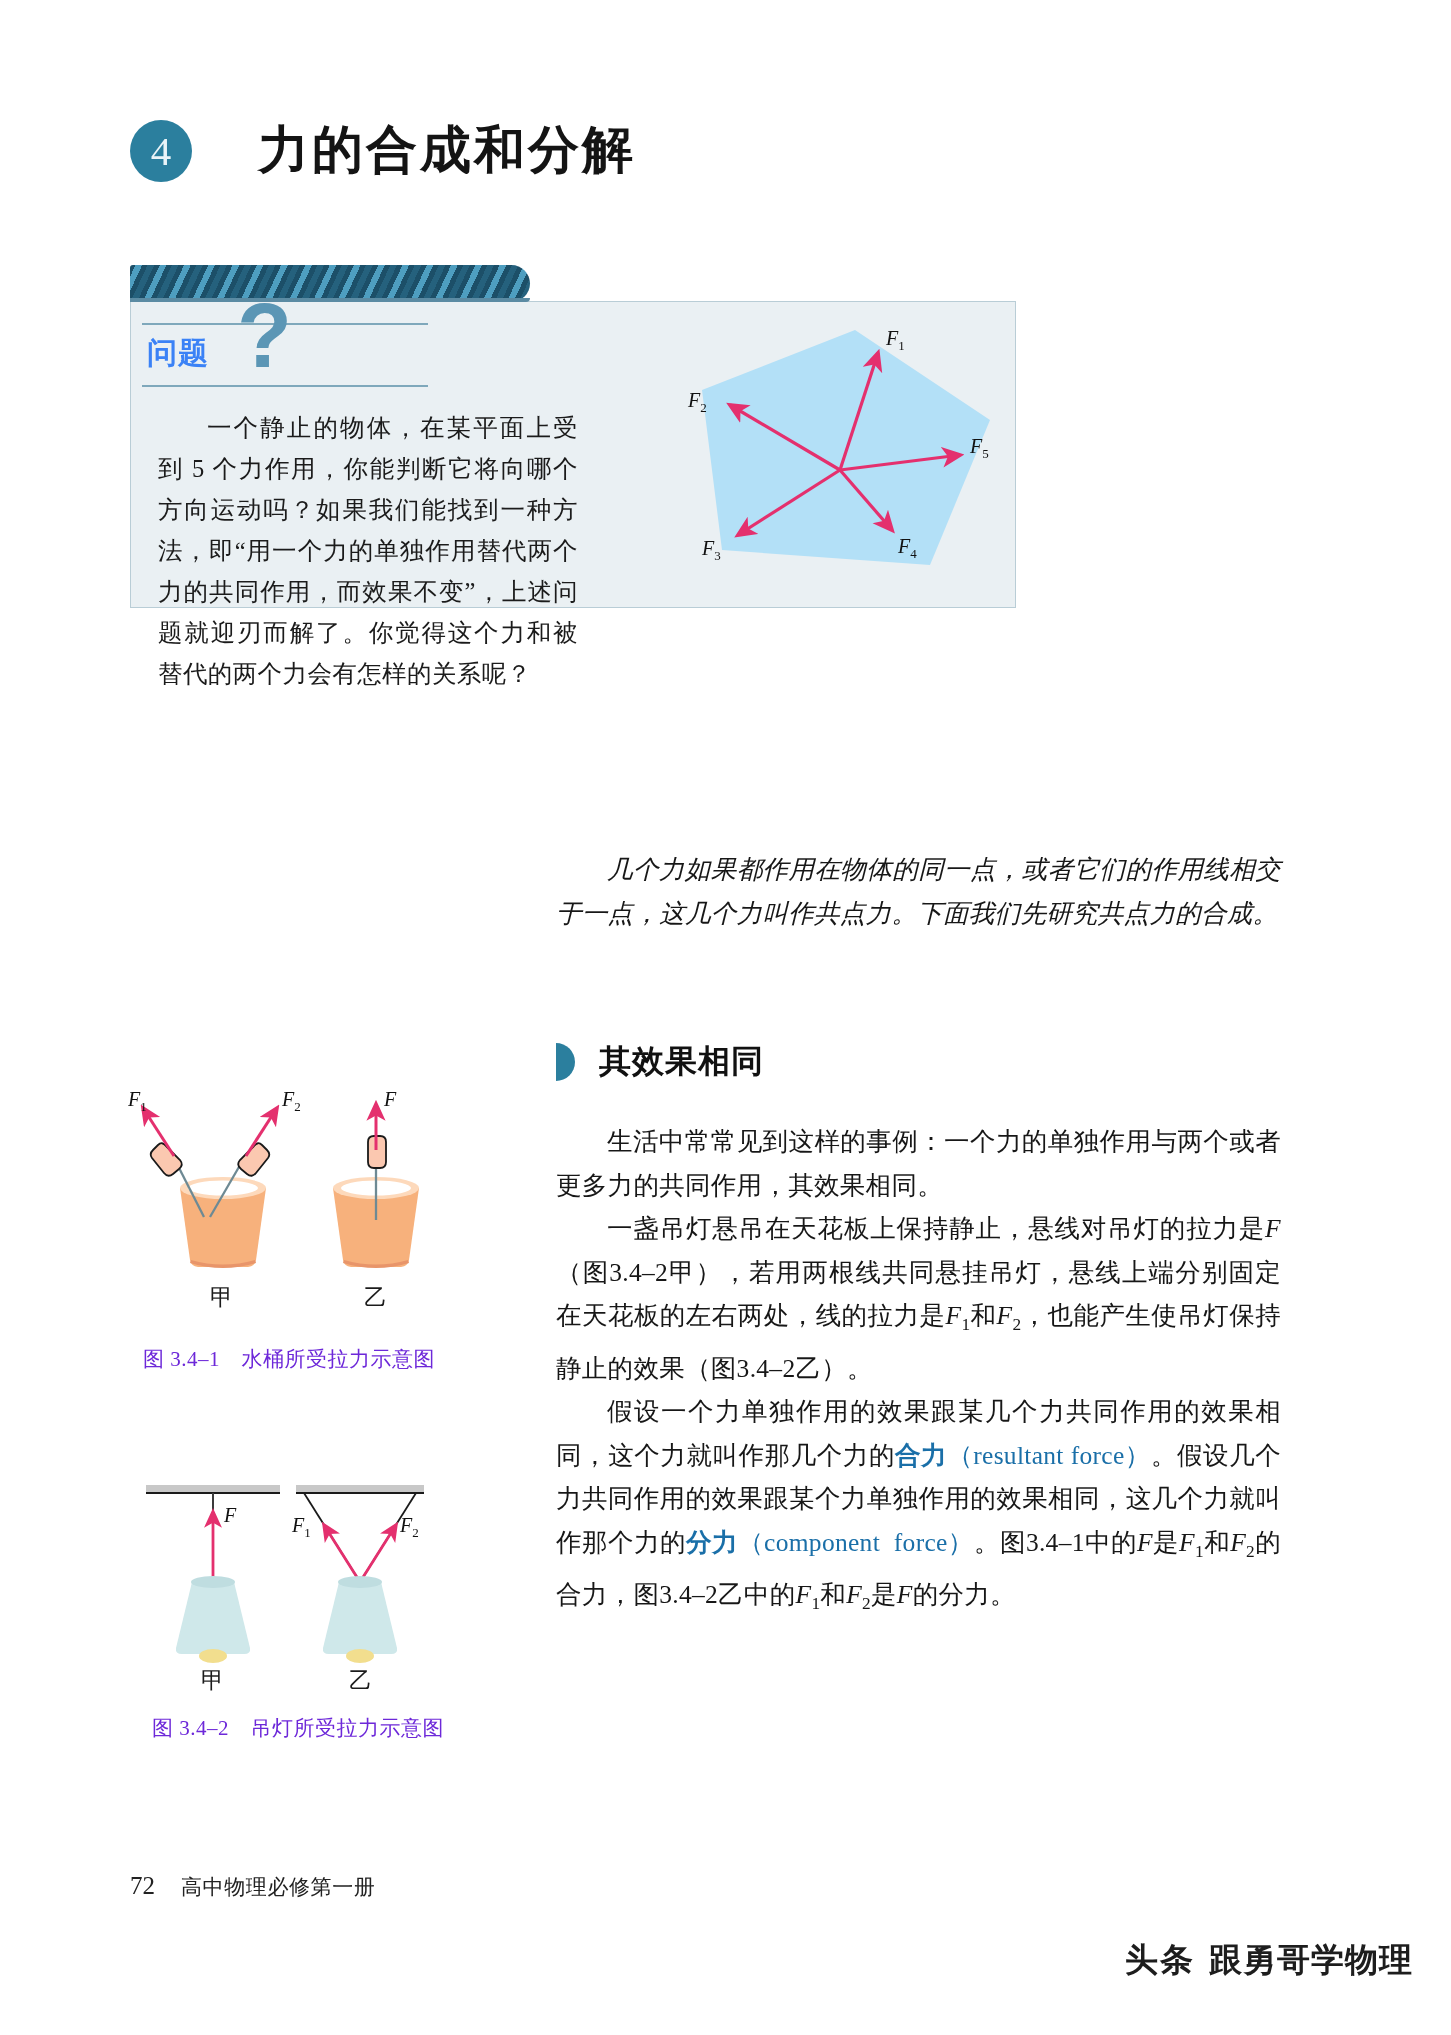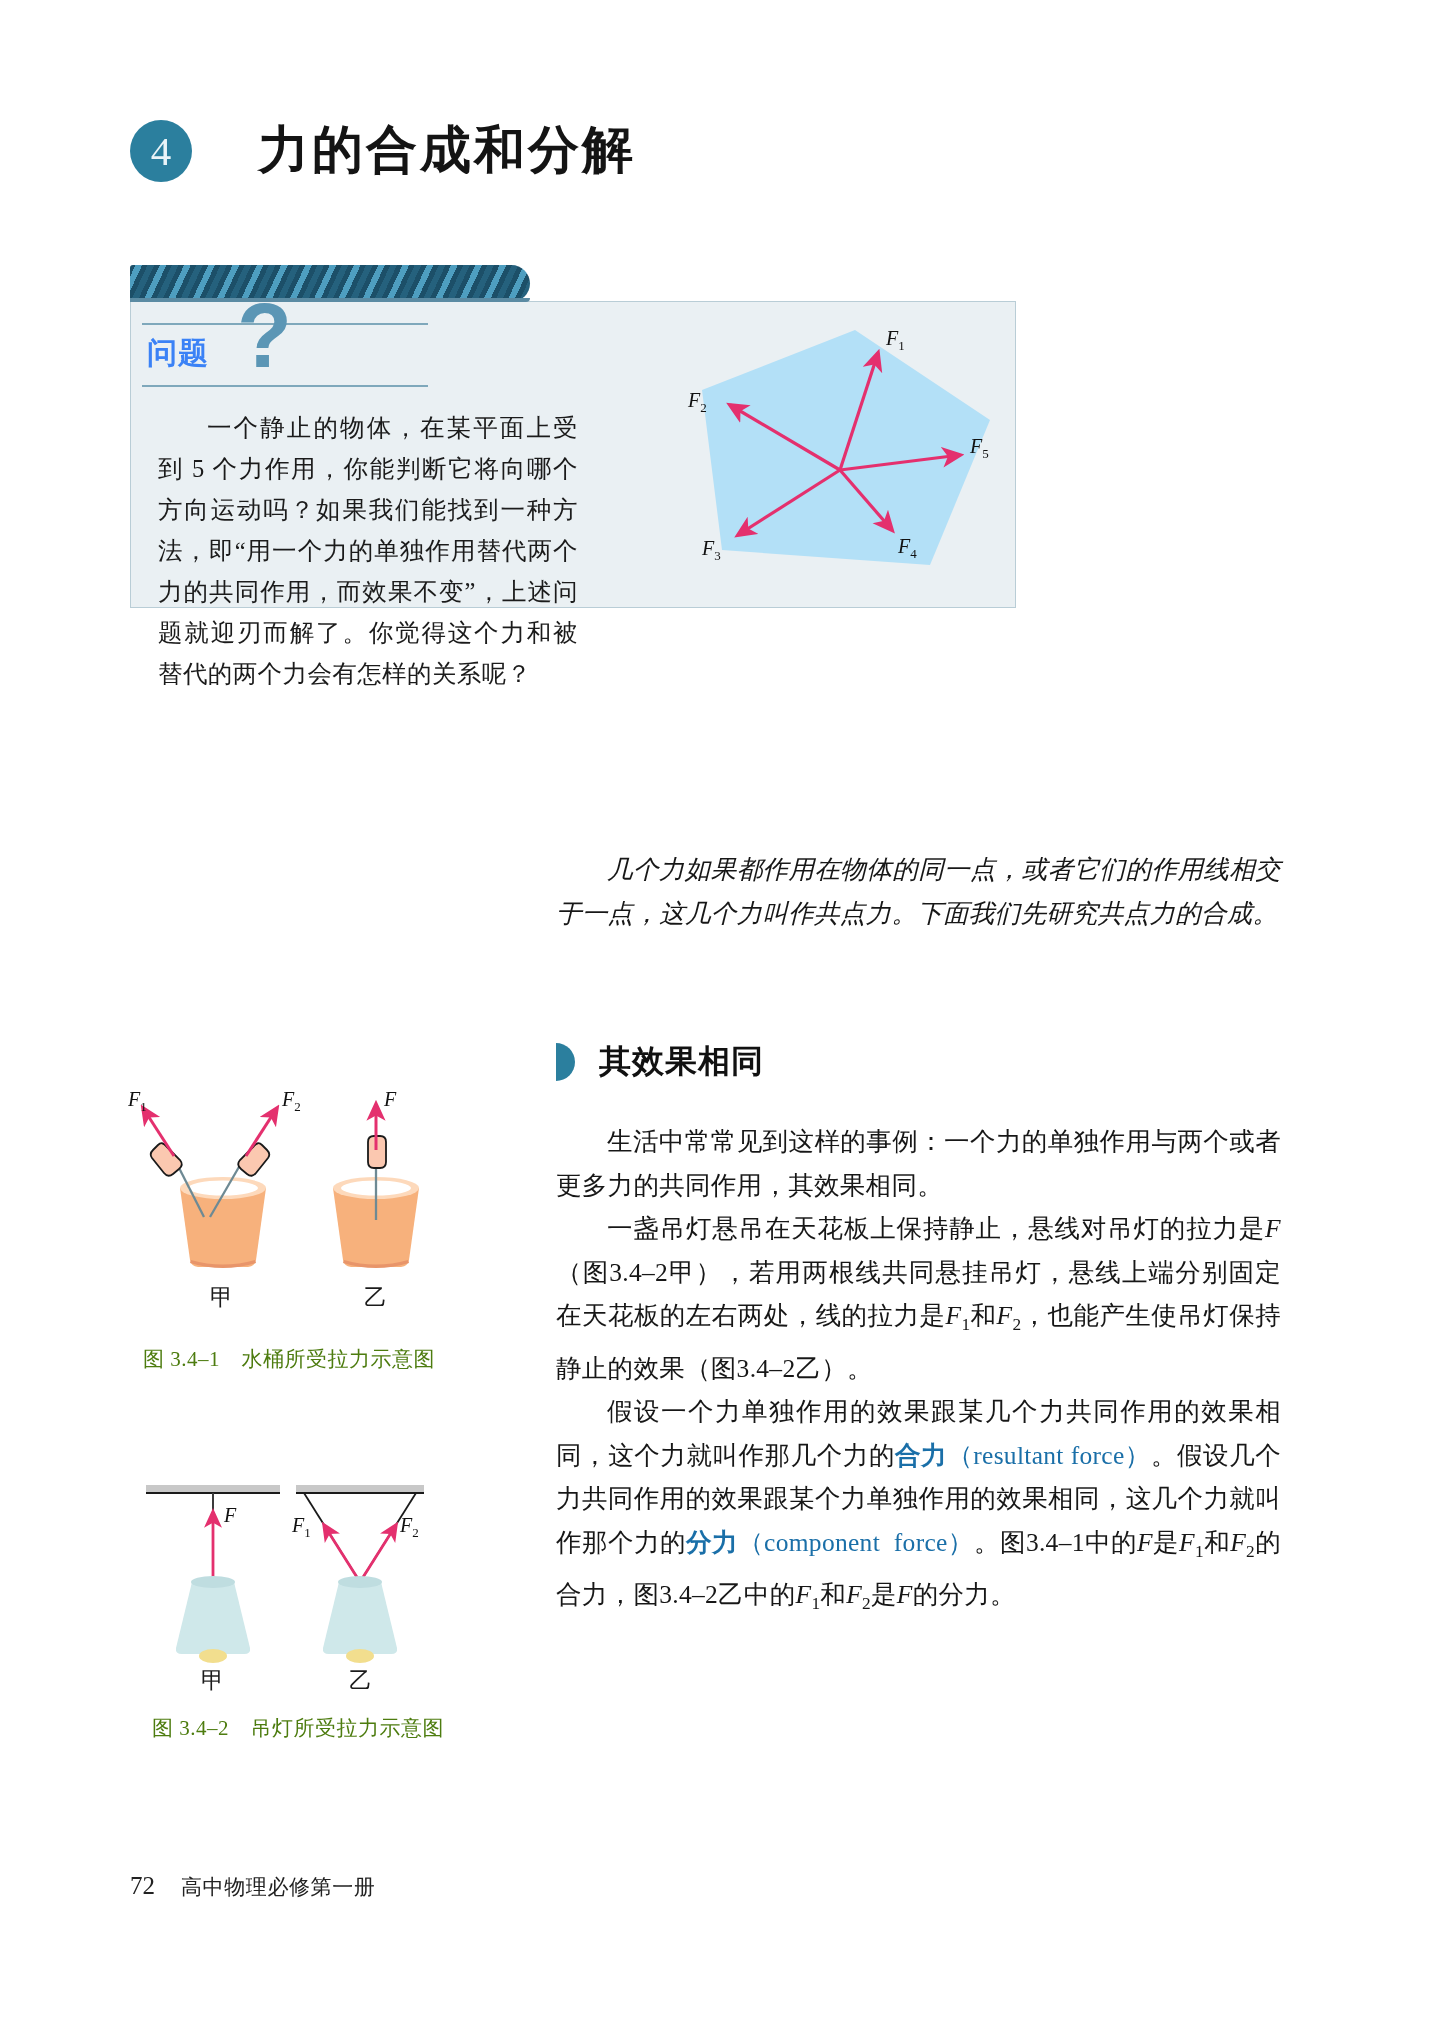--- a/index.html
+++ b/index.html
@@ -201,21 +201,21 @@
     font-weight: 700;
     color: #111;
     letter-spacing: 1px;
   }
 
   
   .figcap {
     position: absolute;
     font-family: "Liberation Serif", "DejaVu Serif", serif;
     font-size: 21px;
-    color: #4d7c0f;
+    color: #6d28d9;
     white-space: nowrap;
     letter-spacing: 0.5px;
     text-align: right;
   }
 
   
   .footer {
     position: absolute;
     left: 130px;
     top: 1872px;
@@ -412,14 +412,18 @@
       <text x="221" y="258" font-family="Liberation Serif, serif" font-size="23" fill="#1b1b1b">乙</text>
     </svg>
   </div>
   <div class="figcap" style="left:143px; top:1714px;margin-left:9px;">图 3.4–2　吊灯所受拉力示意图</div>
 
   <div class="footer">
     <div class="footer-num">72</div>
     <div class="footer-title">高中物理必修第一册</div>
   </div>
 
+  <div class="watermark">
+    <div class="wm-logo">头条</div>
+    <div class="wm-text">跟勇哥学物理</div>
+  </div>
 
 </div>
 
 </body></html>

